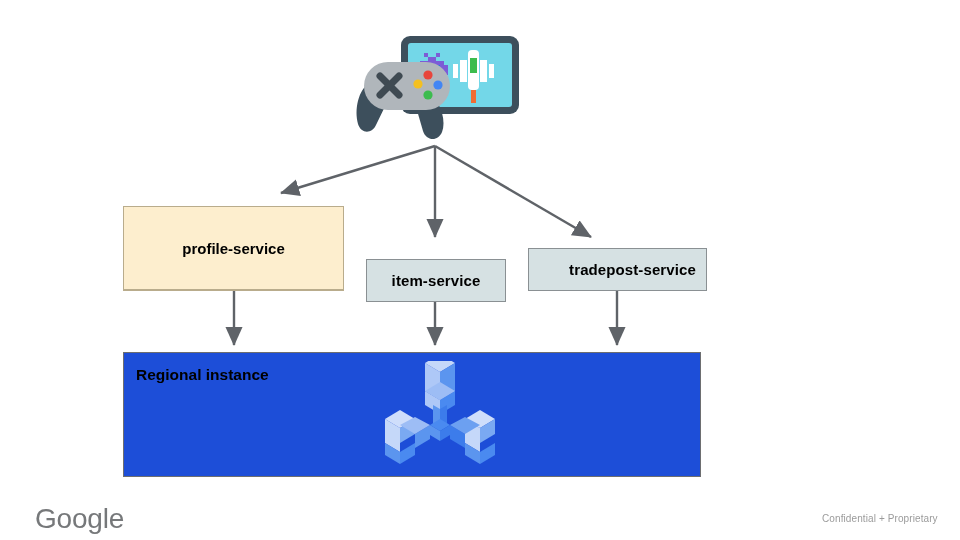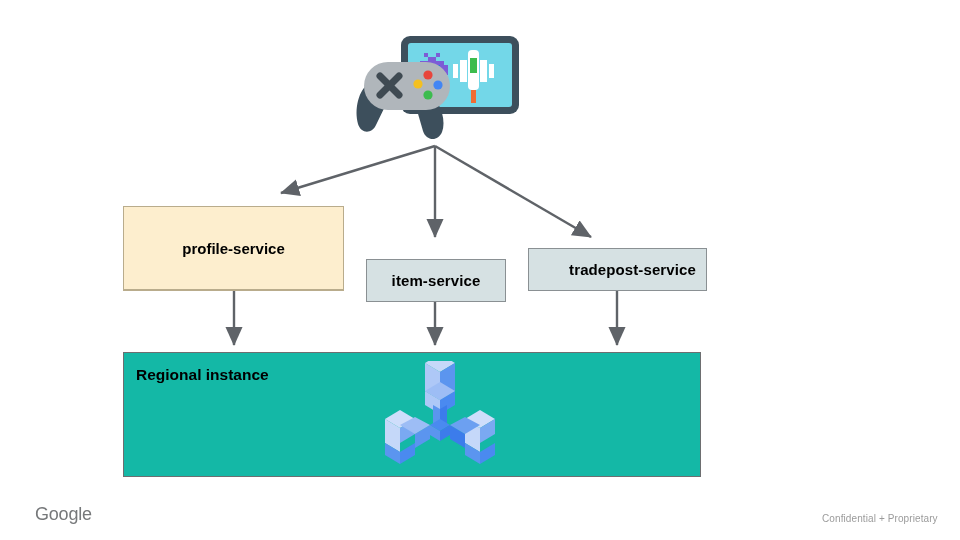--- a/index.html
+++ b/index.html
@@ -101,21 +101,21 @@
   }
 
   .region-box {
     position: absolute;
     left: 107px;
     top: 352px;
     width: 578px;
     height: 125px;
     box-sizing: border-box;
     border: 1px solid #6d6e70;
-    background: #14b8a6;
+    background: #1d4ed8;
   }
   .region-title {
     position: absolute;
     left: 12px;
     top: 13px;
     font-weight: bold;
     font-size: 15.5px;
     color: #000000;
   }
 
@@ -127,21 +127,21 @@
     width: 122px;
     height: 104px;
   }
   .gke-icon svg { display: block; }
 
   
   .google-logo {
     position: absolute;
     left: 19px;
     top: 505px;
-    font-size: 18px;
+    font-size: 28px;
     color: #76787a;
     font-family: "Liberation Sans", sans-serif;
     letter-spacing: -0.2px;
     line-height: 1;
   }
   .footer-note {
     position: absolute;
     left: 806px;
     top: 513px;
     font-size: 10px;

